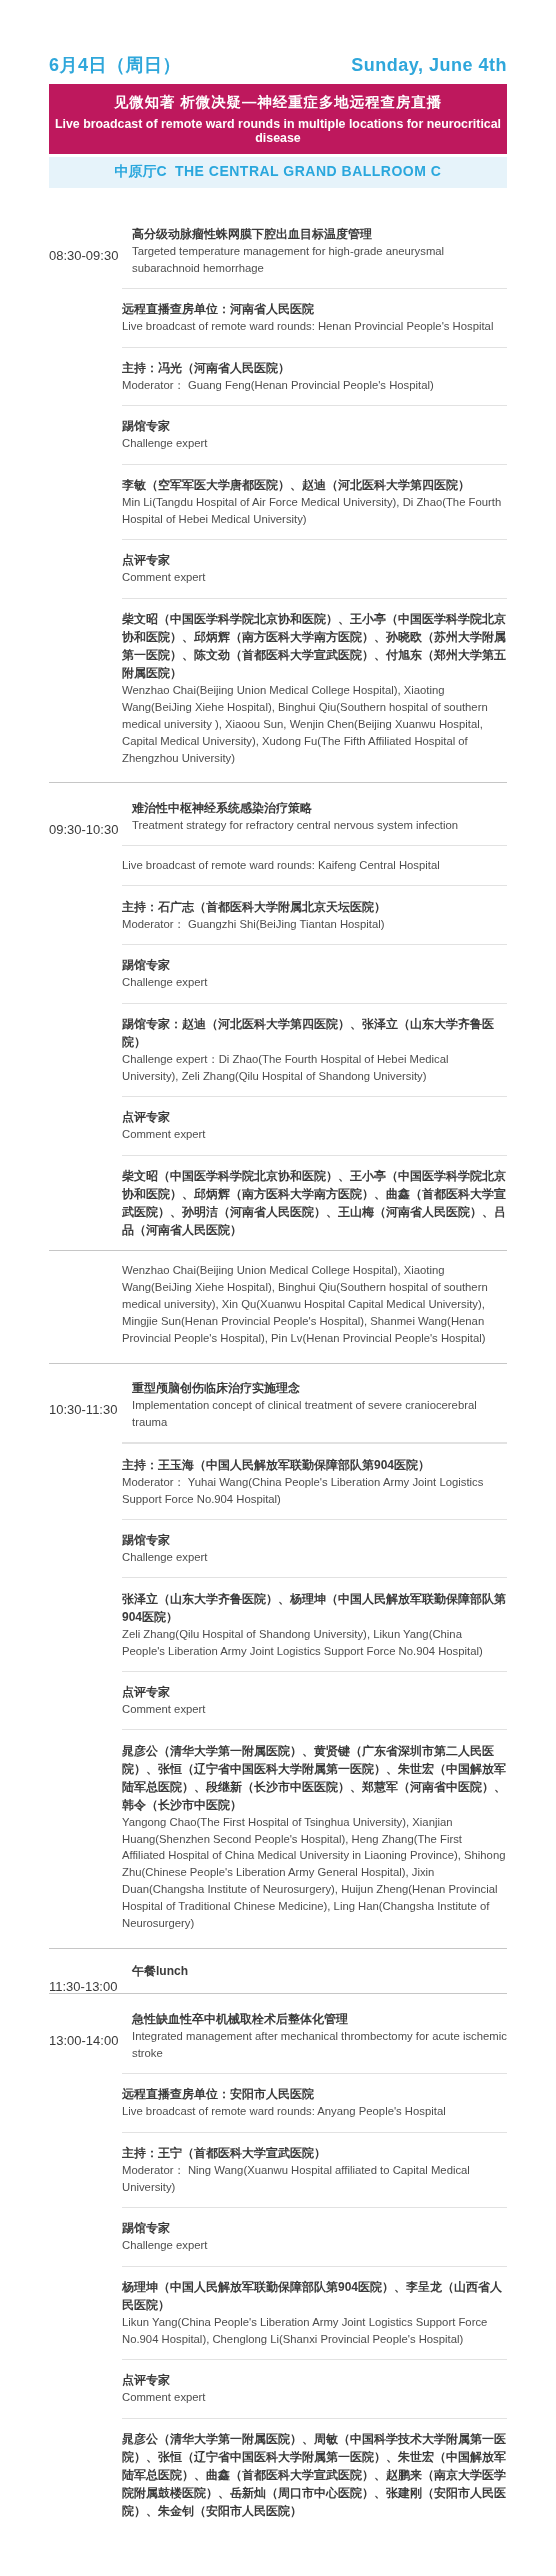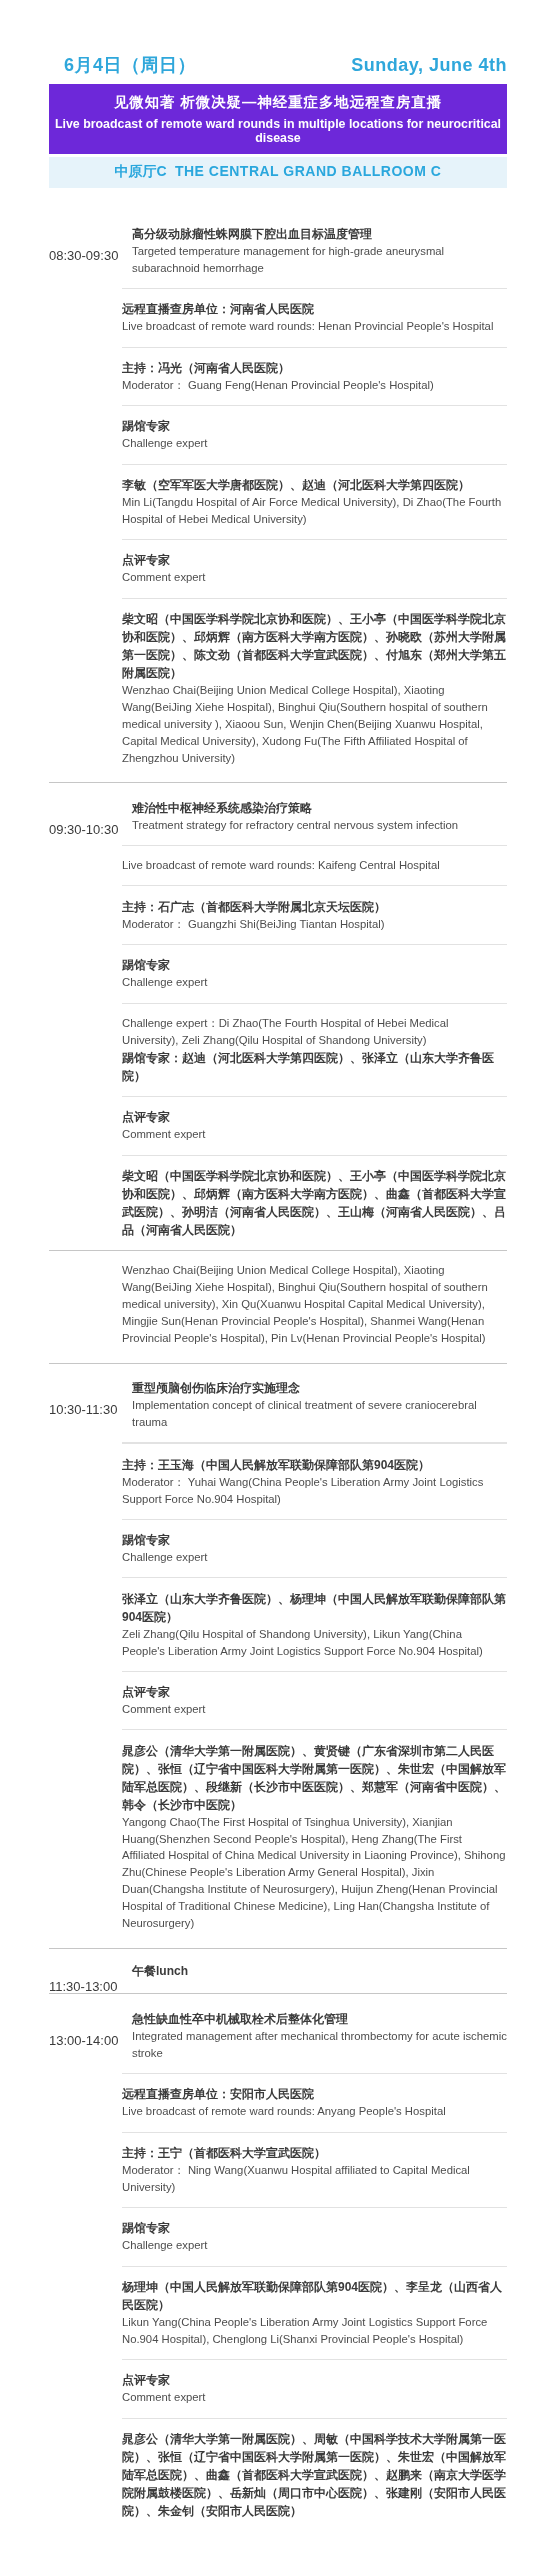--- a/index.html
+++ b/index.html
@@ -3,25 +3,25 @@
 <meta charset="utf-8">
 <style>
   html,body { margin:0; padding:0; background:#ffffff; }
   body {
     width:556px; min-height:2852px;
     font-family:"Liberation Sans","DejaVu Sans",sans-serif;
     -webkit-font-smoothing:antialiased;
   }
   .page { padding:53px 49px 36px 49px; }
 
-  .date-row { display:flex; justify-content:space-between; align-items:baseline;margin-left:15px; }
+  .date-row { display:flex; justify-content:space-between; align-items:baseline; }
   .date-cn, .date-en { color:#2fa7db; font-weight:bold; font-size:18px; letter-spacing:0.5px; }
 
   .banner {
-    margin-top:7.2px; background:#6d28d9; color:#ffffff; text-align:center;
+    margin-top:7.2px; background:#be185d; color:#ffffff; text-align:center;
     padding:8.8px 4.1px 9.8px 4.1px;
   }
   .banner-cn { font-size:14.4px; font-weight:bold; letter-spacing:1px; }
   .banner-en { font-size:12.4px; font-weight:600; margin-top:4.6px; }
 
   .venue {
     margin-top:3.1px; background:#e6f3fa; color:#2aa7dd; text-align:center;
     padding:5.7px 0 6.7px 0; font-size:14px; font-weight:bold;
   }
   .venue .venue-en { margin-left:8.2px; letter-spacing:0.5px; }
@@ -125,22 +125,22 @@
             <div class="line cn">主持：石广志（首都医科大学附属北京天坛医院）</div>
             <div class="line en">Moderator： Guangzhi Shi(BeiJing Tiantan Hospital)</div>
           </div>
           <hr class="divider">
           <div class="block">
             <div class="line cn">踢馆专家</div>
             <div class="line en">Challenge expert</div>
           </div>
           <hr class="divider">
           <div class="block">
+            <div class="line cn">踢馆专家：赵迪（河北医科大学第四医院）、张泽立（山东大学齐鲁医院）</div>
             <div class="line en">Challenge expert：Di Zhao(The Fourth Hospital of Hebei Medical University), Zeli Zhang(Qilu Hospital of Shandong University)</div>
-            <div class="line cn">踢馆专家：赵迪（河北医科大学第四医院）、张泽立（山东大学齐鲁医院）</div>
           </div>
           <hr class="divider">
           <div class="block">
             <div class="line cn">点评专家</div>
             <div class="line en">Comment expert</div>
           </div>
           <hr class="divider">
           <div class="block">
             <div class="line cn">柴文昭（中国医学科学院北京协和医院）、王小亭（中国医学科学院北京协和医院）、邱炳辉（南方医科大学南方医院）、曲鑫（首都医科大学宣武医院）、孙明洁（河南省人民医院）、王山梅（河南省人民医院）、吕品（河南省人民医院）</div>
           </div>

